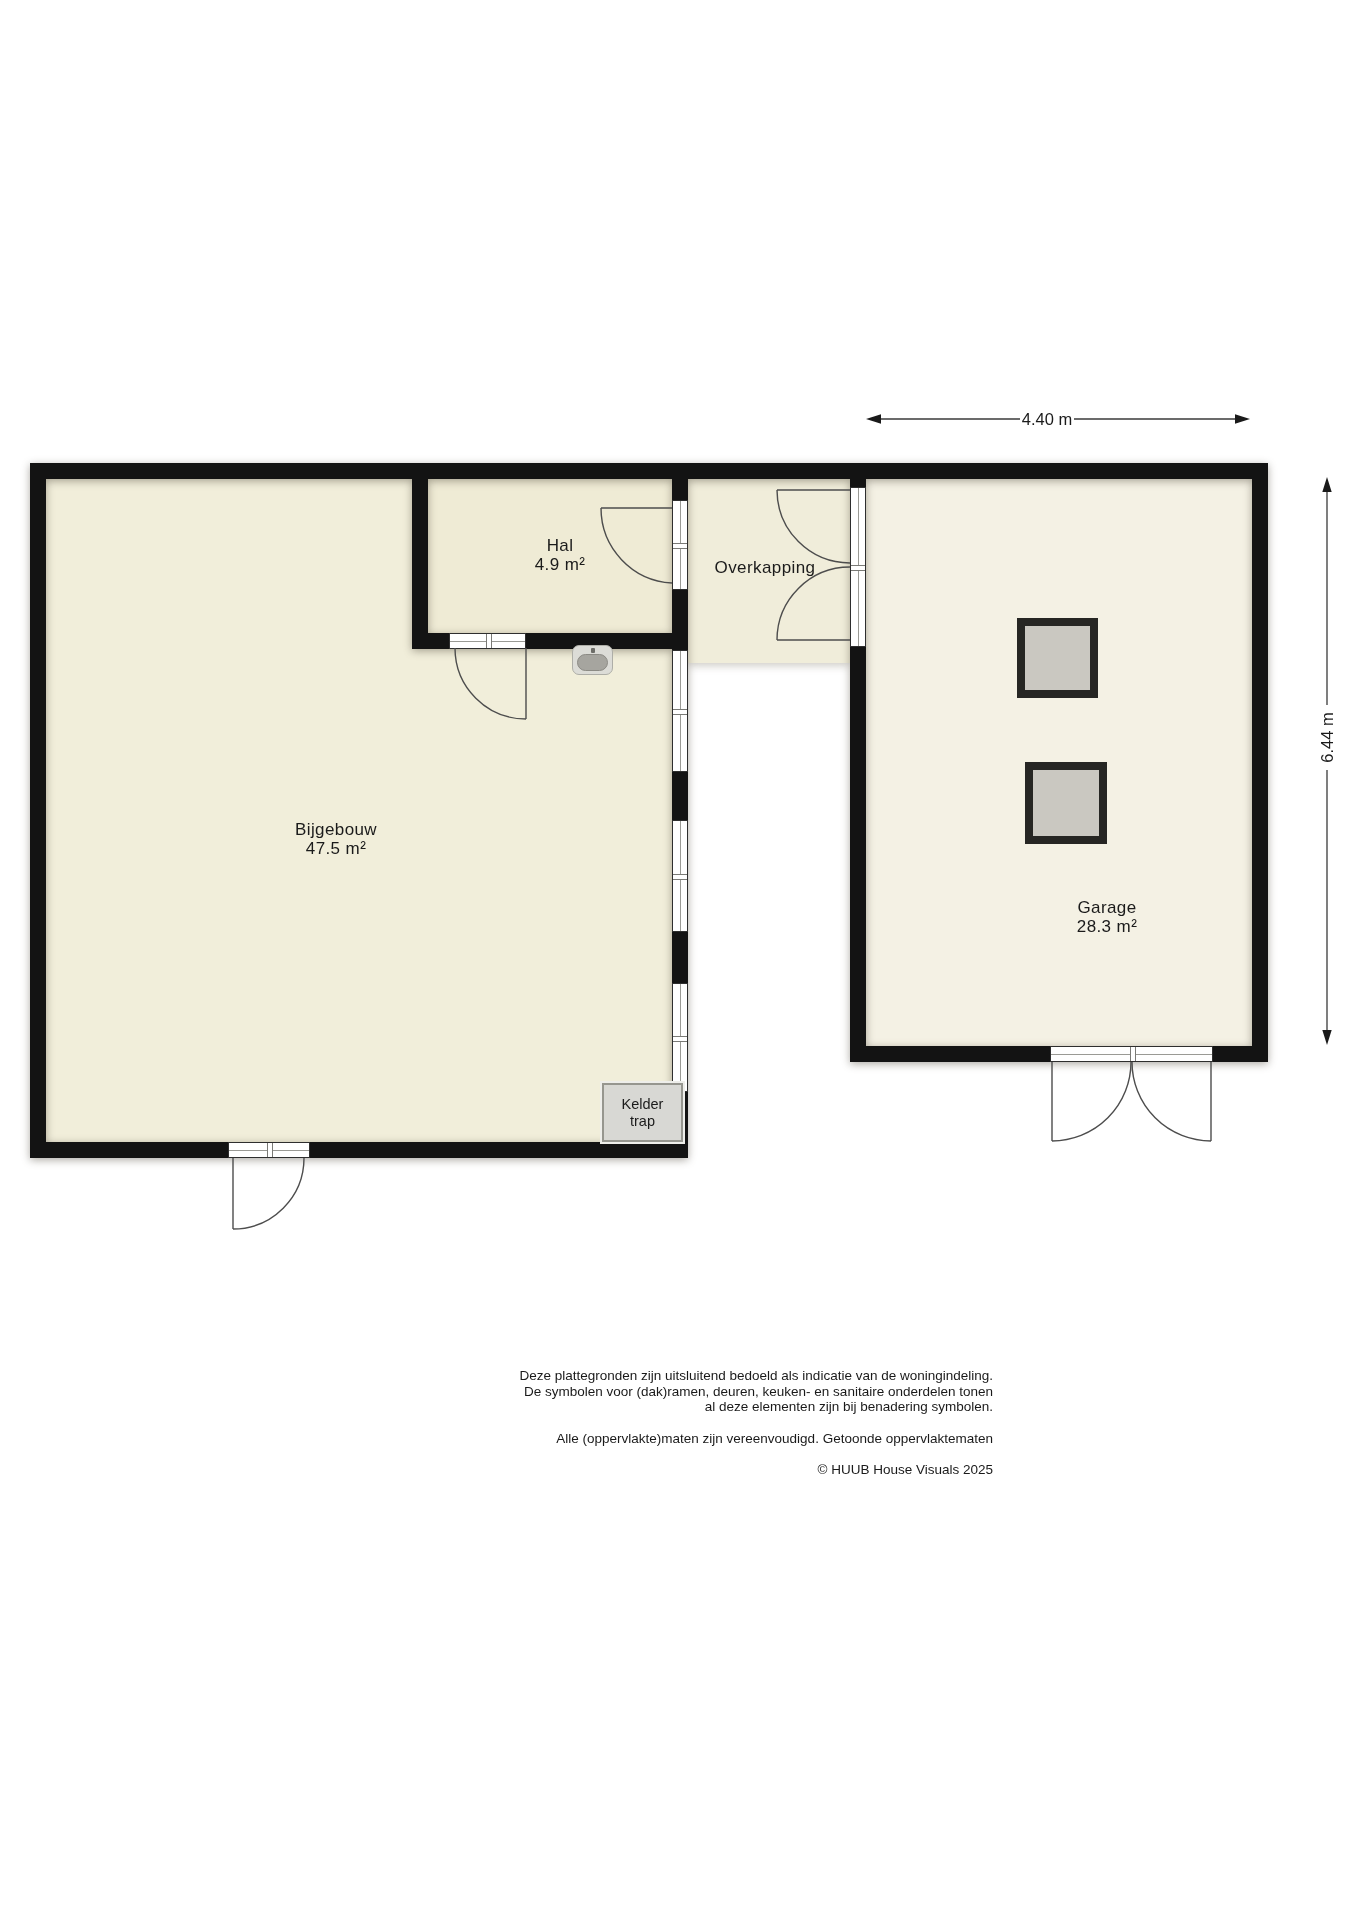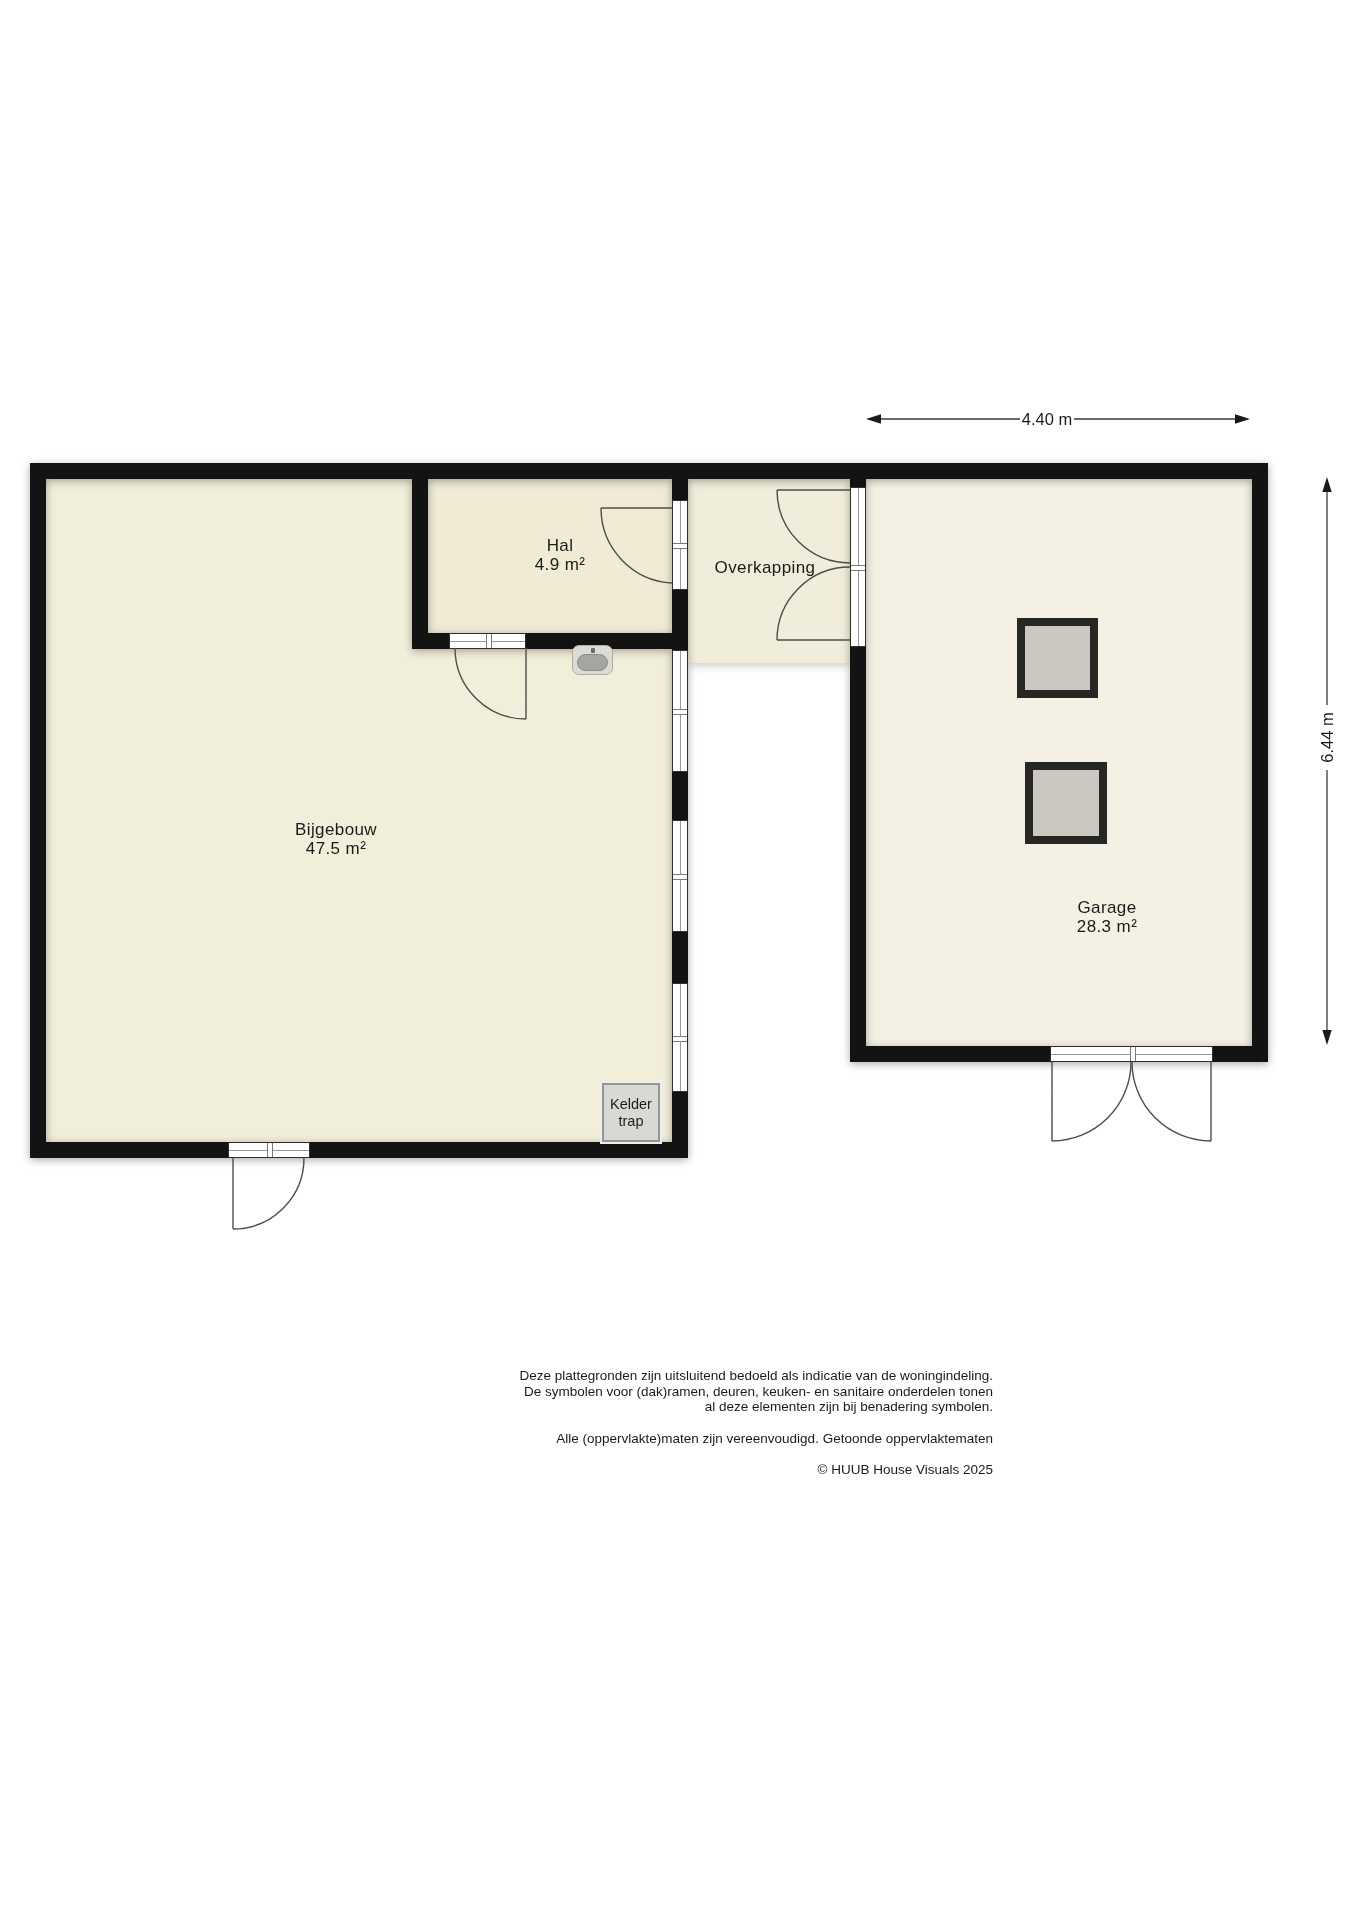--- a/index.html
+++ b/index.html
@@ -35,21 +35,21 @@
   .dim-label { position:absolute; font-size:16.5px; color:#1b1b1b; text-align:center; white-space:nowrap; }
   .dim-label-v { transform:rotate(-90deg); transform-origin:center; }
 
   
   .sq { position:absolute; box-sizing:border-box; background:#cac8c1; border:8px solid #262623; }
   .sq1 { left:1017px; top:618px; width:81px; height:80px; }
   .sq2 { left:1025px; top:762px; width:82px; height:82px; }
 
   
   .kelder {
-    position:absolute; left:602px; top:1083px; width:58px; height:59px; box-sizing:border-box;
+    position:absolute; left:602px; top:1083px; width:81px; height:59px; box-sizing:border-box;
     background:#d8d8d4; border:2px solid #96968f; box-shadow:0 0 0 2px #eeeeea;
     display:flex; flex-direction:column; align-items:center; justify-content:center;
     font-size:14.5px; line-height:17px; color:#1b1b1b; text-align:center;
   }
 
   
   .sink { position:absolute; left:572px; top:645px; width:41px; height:30px;
     background:#dcdcd7; border:1px solid #aeaea7; border-radius:7px; box-sizing:border-box; }
   .sink .basin { position:absolute; left:4px; right:4px; top:8px; bottom:3px;
     background:#a6a59f; border:1px solid #8c8b85; border-radius:9px; }

